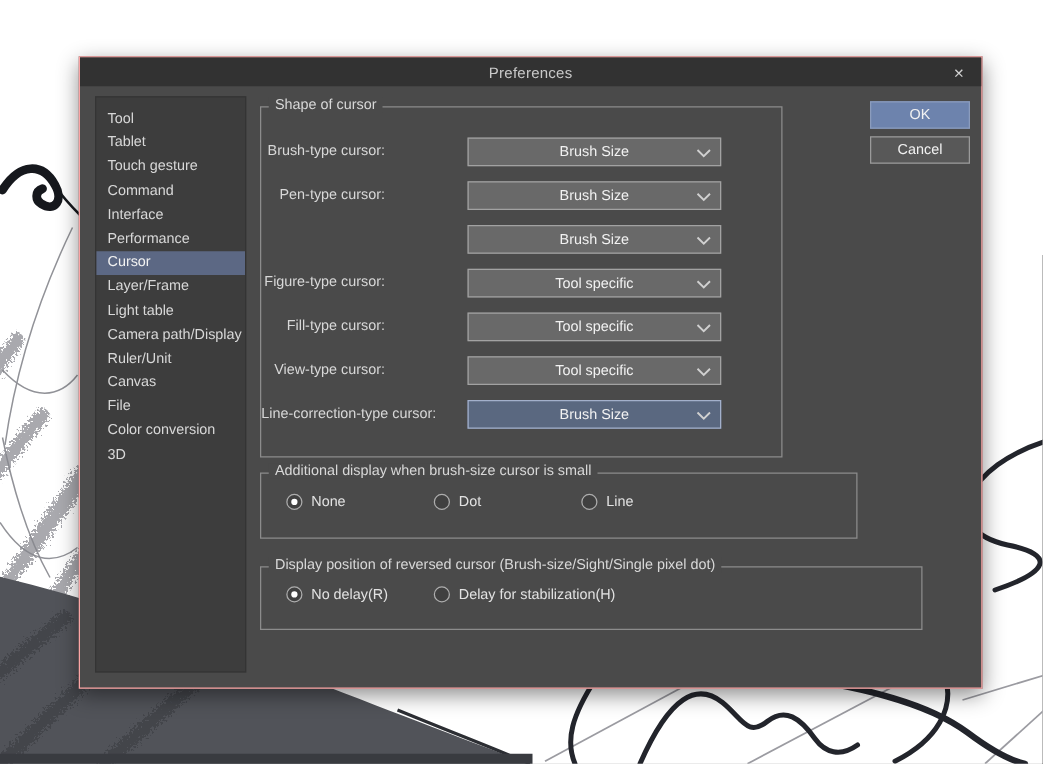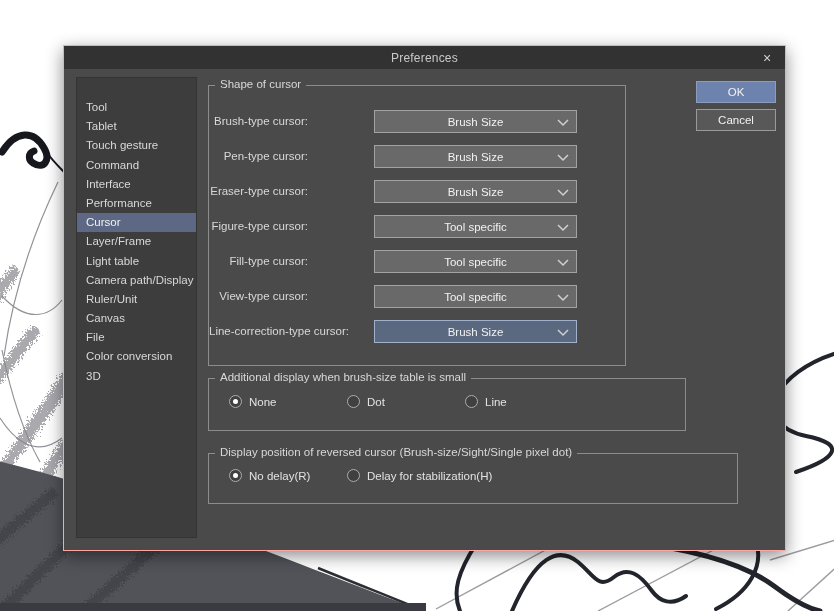--- a/index.html
+++ b/index.html
@@ -26,21 +26,21 @@
   .close-btn{
     position:absolute;right:4px;top:0;height:23px;width:28px;
     display:flex;align-items:center;justify-content:center;
     color:#d2d2d2;font-size:14px;cursor:default;
   }
 
   
   .sidebar{
     position:absolute;left:12px;top:31px;width:121px;height:461px;
     background:#3d3d3d;border:1px solid #343434;box-sizing:border-box;
-    padding-top:20px;overflow:hidden;
+    padding-top:8px;overflow:hidden;
   }
   .side-item{
     height:19.2px;line-height:19.2px;padding-left:9px;
     font-size:11.5px;color:#d8d8d8;white-space:nowrap;
   }
   .side-item.selected{background:#5c6884;color:#f2f2f2;}
 
   
   .group{position:absolute;border:1px solid #8c8c8c;box-sizing:border-box;}
   .legend{
@@ -191,21 +191,20 @@
       <div class="row" style="top:59px">
         <span class="row-label">Pen-type cursor:</span>
         <div class="combo">
           <span>Brush Size</span>
           <svg class="chev" width="12" height="8">
               <polyline points="1,1 6,6 11,1" fill="none" stroke="#d0d0d0" stroke-width="1.5"></polyline>
             </svg>
         </div>
       </div>
       <div class="row" style="top:94px">
-        <span class="row-label">Eraser-type cursor:</span>
         <div class="combo">
           <span>Brush Size</span>
           <svg class="chev" width="12" height="8">
               <polyline points="1,1 6,6 11,1" fill="none" stroke="#d0d0d0" stroke-width="1.5"></polyline>
             </svg>
         </div>
       </div>
       <div class="row" style="top:129px">
         <span class="row-label">Figure-type cursor:</span>
         <div class="combo">
@@ -238,21 +237,21 @@
         <div class="combo focused">
           <span>Brush Size</span>
           <svg class="chev" width="12" height="8">
               <polyline points="1,1 6,6 11,1" fill="none" stroke="#d0d0d0" stroke-width="1.5"></polyline>
             </svg>
         </div>
       </div>
     </div>
 
     <div class="group g-small">
-      <span class="legend">Additional display when brush-size table is small</span>
+      <span class="legend">Additional display when brush-size cursor is small</span>
       <div class="opt" style="left:20px;top:16px">
         <span class="radio checked"></span>
         <span>None</span>
       </div>
       <div class="opt" style="left:138px;top:16px">
         <span class="radio"></span>
         <span>Dot</span>
       </div>
       <div class="opt" style="left:256px;top:16px">
         <span class="radio"></span>

